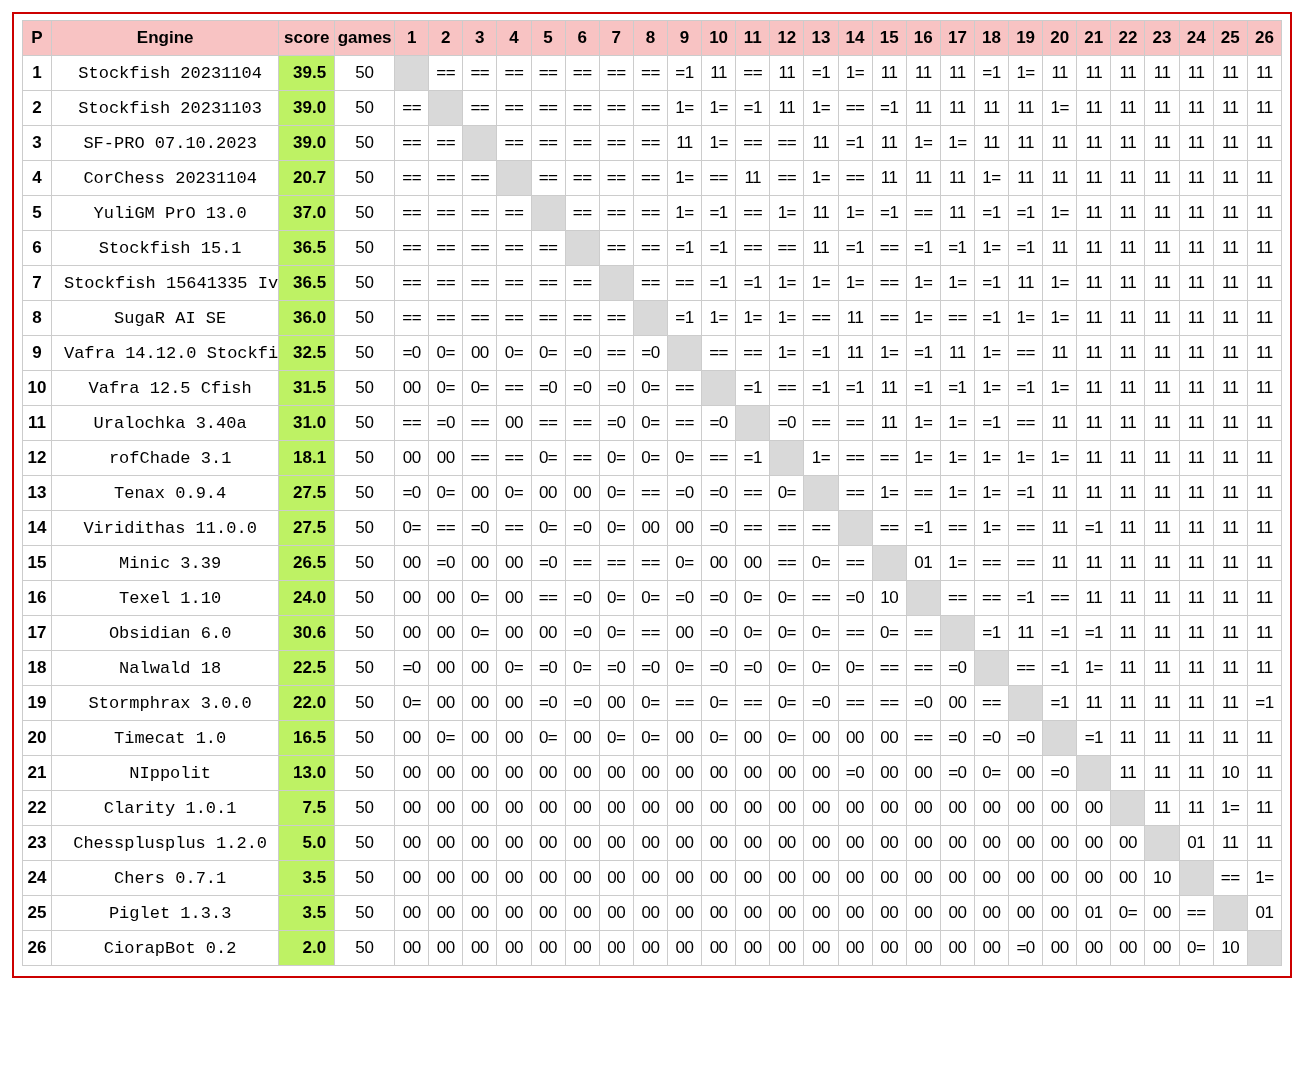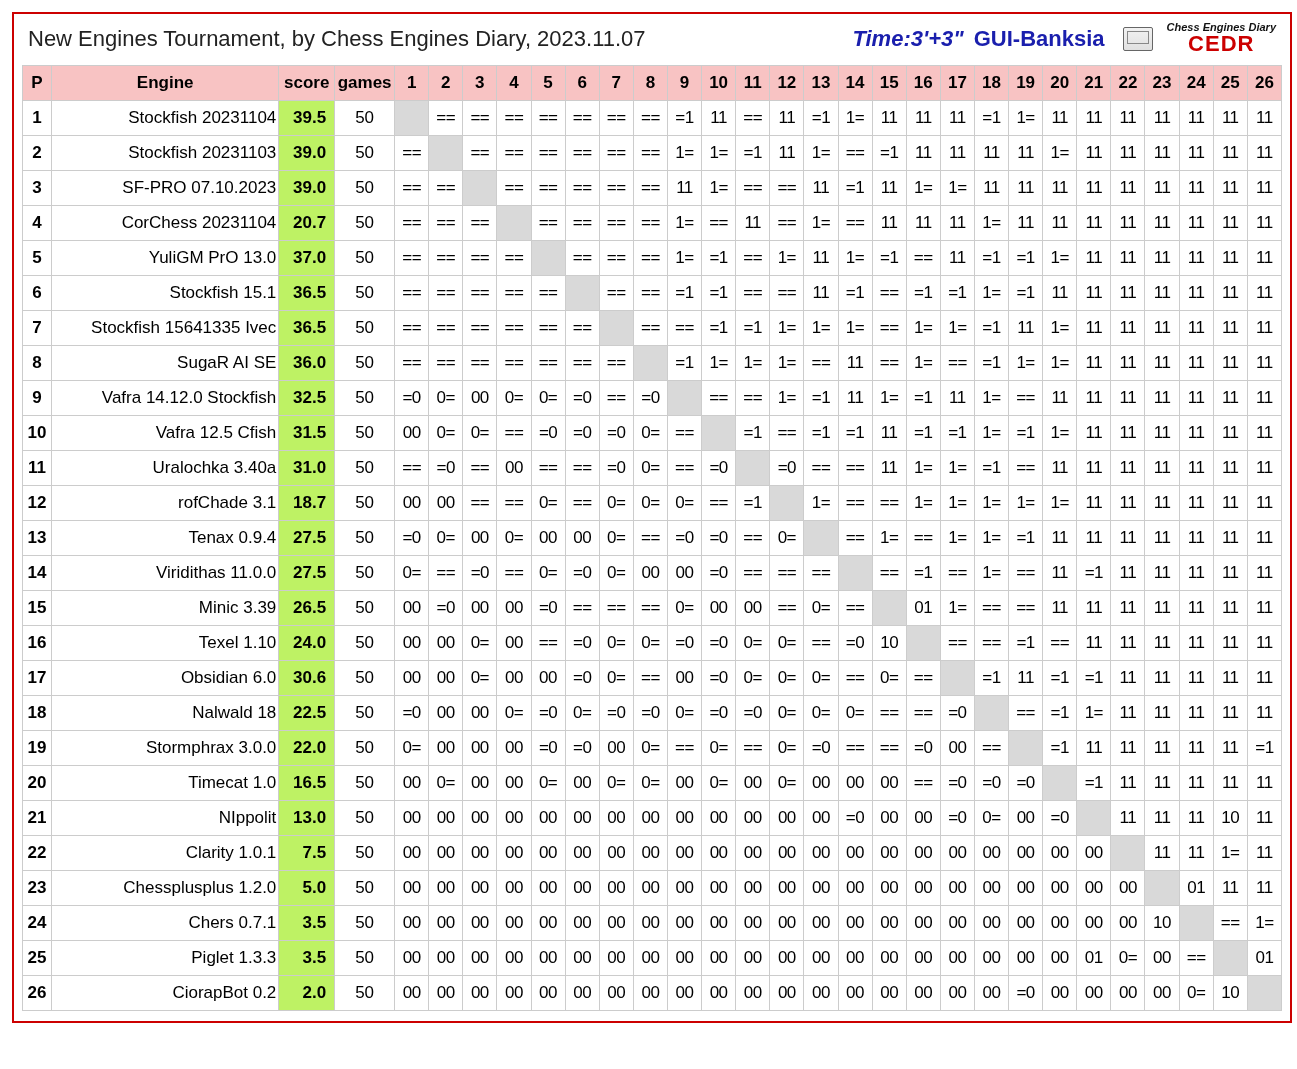--- a/index.html
+++ b/index.html
@@ -70,41 +70,31 @@
   }
   thead th {
     background: #f8c3c3;
     font-weight: bold;
   }
   col.cp { width: 28px; }
   col.ce { width: 220px; }
   col.cs { width: 54px; }
   col.cg { width: 58px; }
   col.cr { width: 33px; }
-  td.engine { text-align: right; padding-left: 12px; }
+  td.engine { text-align: center; padding-left: 12px; font-family: Liberation Mono, monospace; }
   td.pos { font-weight: bold; }
   td.score { background:#bef264; font-weight: bold; text-align:right; padding-right:8px;}
   td.games { }
   td.diag { background:#d9d9d9; }
   td.res { letter-spacing: -0.5px; }
 </style>
 </head>
 <body>
 
 <div class="frame">
-  <div class="topbar">
-    <span class="title">New Engines Tournament, by Chess Engines Diary, 2023.11.07</span>
-    <span class="time">Time:3'+3"</span>
-    <span class="gui">GUI-Banksia</span>
-    <span class="logo-small"></span>
-    <span class="brand">
-      <div class="t1">Chess Engines Diary</div>
-      <div class="t2">CEDR</div>
-    </span>
-  </div>
 
   <table>
     <colgroup>
       <col class="cp">
         <col class="ce">
         <col class="cs">
         <col class="cg">
       <col class="cr">
         <col class="cr">
         <col class="cr">
@@ -515,21 +505,21 @@
           <td class="res">11</td>
           <td class="res">11</td>
           <td class="res">11</td>
           <td class="res">11</td>
           <td class="res">11</td>
           <td class="res">11</td>
         </tr>
         <tr>
           <td class="pos">12</td>
           <td class="engine">rofChade 3.1</td>
-          <td class="score">18.7</td>
+          <td class="score">18.1</td>
           <td class="games">50</td>
           <td class="res">00</td>
           <td class="res">00</td>
           <td class="res">==</td>
           <td class="res">==</td>
           <td class="res">0=</td>
           <td class="res">==</td>
           <td class="res">0=</td>
           <td class="res">0=</td>
           <td class="res">0=</td>

